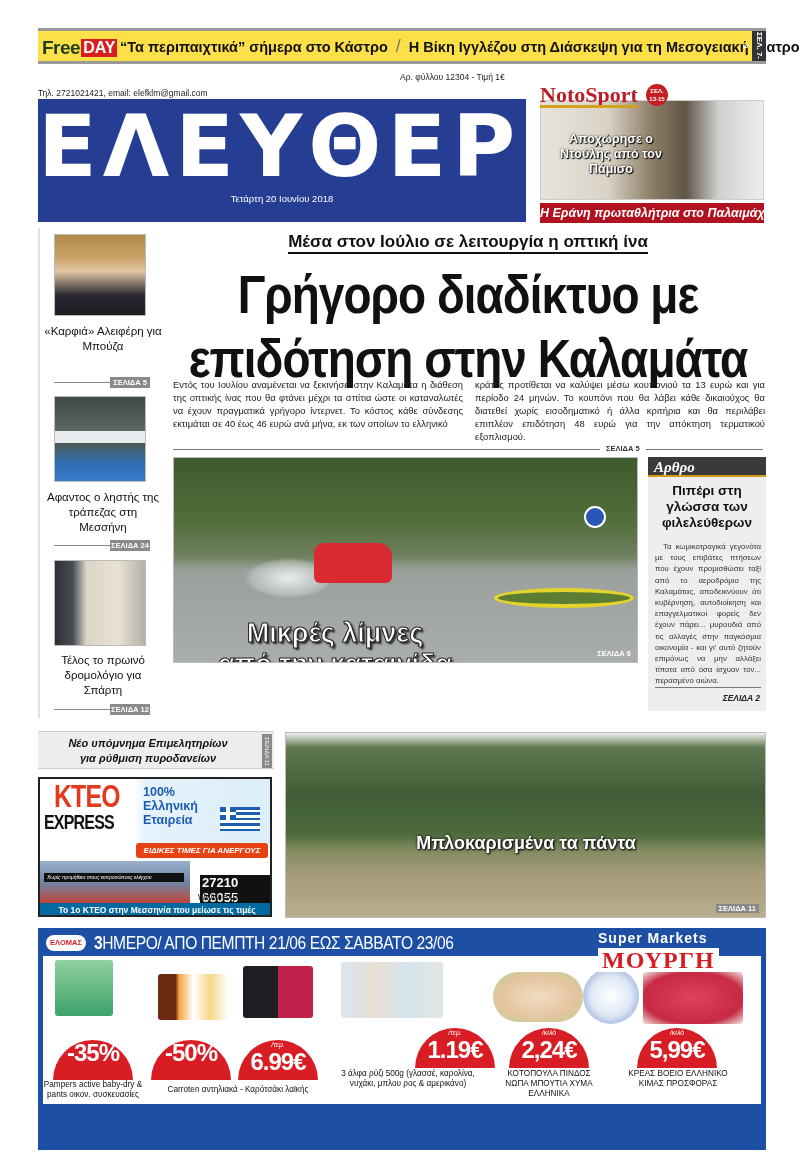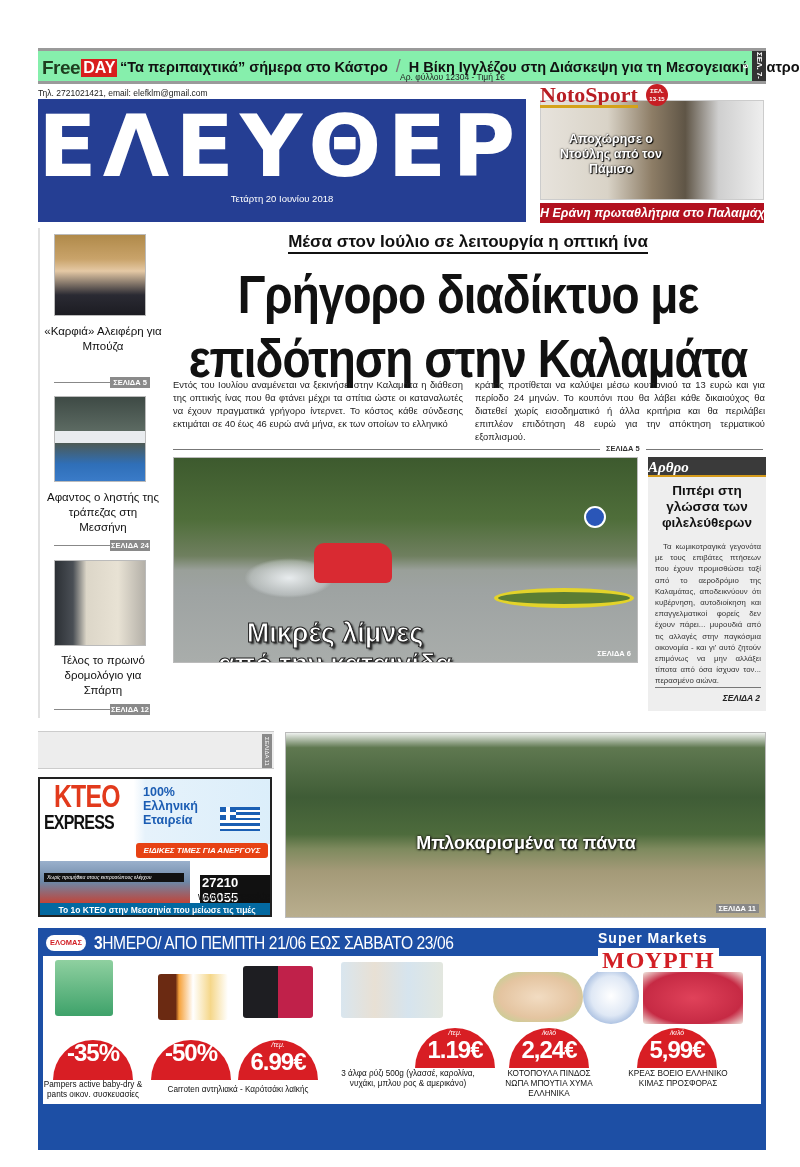--- a/index.html
+++ b/index.html
@@ -1,20 +1,20 @@
 <!DOCTYPE html>
 <html><head>
 <meta charset="utf-8">
 <style>
   * { box-sizing: border-box; margin: 0; padding: 0; }
   body { width: 800px; height: 1167px; background: #ffffff; font-family: "Liberation Sans", sans-serif; position: relative; overflow: hidden; color: #111; }
   .abs { position: absolute; }
 
   
-  .topstrip { left: 38px; top: 48px; width: 728px; height: 36px; border-top: 3px solid #9a9a9a; border-bottom: 3px solid #9a9a9a; background: #86efac; }
+  .topstrip { left: 38px; top: 28px; width: 728px; height: 36px; border-top: 3px solid #9a9a9a; border-bottom: 3px solid #9a9a9a; background: #fde047; }
   .freeday { left: 4px; top: 6px; height: 22px; display: flex; align-items: center; font-weight: bold; font-size: 19px; font-family: "Liberation Sans", sans-serif; }
   .freeday .free { color: #1f3d1f; letter-spacing: -0.5px; }
   .freeday .day { background: #d81e1e; color: #fff; padding: 0 2px; font-size: 16px; margin-left: 1px; }
   .strip-text { left: 82px; top: 5px; font-size: 14.5px; font-weight: bold; color: #111; white-space: nowrap; }
   .strip-text .slash { color: #777; font-weight: normal; margin: 0 8px; font-size: 18px; }
   .strip-page { right: 0; top: 0; width: 14px; height: 30px; background: #333; color: #fff; font-size: 8px; font-weight: bold; writing-mode: vertical-rl; text-align: center; line-height: 14px; }
 
   .contact { left: 38px; top: 88px; font-size: 8.5px; color: #222; }
   .issue { left: 400px; top: 72px; font-size: 8.5px; color: #222; white-space: nowrap; }
 
@@ -52,21 +52,21 @@
   .rain { left: 173px; top: 457px; width: 465px; height: 206px; background: linear-gradient(180deg,#3d5a2e 0%,#4f6e3a 30%,#6f7f5f 48%,#9aa09a 55%,#9ea3a2 65%,#a9adab 100%); border: 1px solid #bbb; overflow: hidden; }
   .rain-car { left: 140px; top: 85px; width: 78px; height: 40px; background: #d92a32; border-radius: 10px 14px 6px 6px; }
   .rain-splash { left: 70px; top: 100px; width: 90px; height: 40px; background: radial-gradient(ellipse at center,#e8ecee 0%,rgba(230,236,238,0.3) 60%,transparent 70%); }
   .rain-island { left: 320px; top: 130px; width: 140px; height: 20px; border: 4px solid #e3d32a; border-radius: 50%; background: #5b7d33; }
   .rain-sign { left: 410px; top: 48px; width: 22px; height: 22px; border-radius: 50%; background: #2a56b8; border: 2px solid #fff; }
   .rain-caption { left: 44px; top: 160px; color: #fff; font-weight: bold; font-size: 27px; line-height: 31px; text-align: center; -webkit-text-stroke: 1px #222; text-shadow: 2px 2px 2px #222; }
   .rain-page { right: 6px; bottom: 4px; color: #fff; font-size: 7.5px; font-weight: bold; }
 
   
   .opinion { left: 648px; top: 457px; width: 118px; height: 254px; background: #eeeeee; }
-  .op-head { left: 0; top: 0; width: 118px; height: 20px; background: #3a3a3a; color: #fff; font-family: "Liberation Serif", serif; font-style: italic; font-weight: bold; font-size: 15px; line-height: 20px; border-bottom: 2px solid #d49a1a; }
+  .op-head { left: 0; top: 0; width: 118px; height: 20px; background: #3a3a3a; color: #fff; font-family: "Liberation Serif", serif; font-style: italic; font-weight: bold; font-size: 15px; line-height: 20px; padding-left: 6px; border-bottom: 2px solid #d49a1a; }
   .op-title { left: 0; top: 26px; width: 118px; text-align: center; font-size: 13.5px; font-weight: bold; line-height: 16px; color: #111; }
   .op-body { left: 7px; top: 84px; width: 106px; font-size: 7.8px; line-height: 11.2px; color: #333; text-align: justify; text-indent: 8px; }
   .op-line { left: 7px; top: 230px; width: 106px; height: 1px; background: #777; }
   .op-page { right: 6px; top: 236px; font-size: 8.5px; font-weight: bold; font-style: italic; color: #222; }
 
   
   .notice { left: 38px; top: 731px; width: 236px; height: 38px; background: #ededed; border-top: 1px solid #ccc; border-bottom: 1px solid #ccc; }
   .notice-text { left: 0; top: 4px; width: 220px; text-align: center; font-size: 11px; font-weight: bold; font-style: italic; line-height: 15px; color: #111; }
   .notice-page { right: 2px; top: 2px; width: 10px; height: 34px; background: #8a8a8a; color: #fff; font-size: 6px; writing-mode: vertical-rl; text-align: center; line-height: 10px; }
 
@@ -175,20 +175,24 @@
 
 <div class="abs opinion">
   <div class="abs op-head">Αρθρο</div>
   <div class="abs op-title">Πιπέρι στη γλώσσα των φιλελεύθερων</div>
   <div class="abs op-body">Τα κωμικοτραγικά γεγονότα με τους επιβάτες πτήσεων που έχουν προμισθώσει ταξί από το αεροδρόμιο της Καλαμάτας, αποδεικνύουν ότι κυβέρνηση, αυτοδιοίκηση και επαγγελματικοί φορείς δεν έχουν πάρει... μυρουδιά από τις αλλαγές στην παγκόσμια οικονομία - και γι' αυτό ζητούν επιμόνως να μην αλλάξει τίποτα από όσα ίσχυαν τον... περασμένο αιώνα.</div>
   <div class="abs op-line"></div>
   <div class="abs op-page">ΣΕΛΙΔΑ 2</div>
 </div>
 
 <div class="abs notice">
+  <div class="abs notice-text">
+    <div>Νέο υπόμνημα Επιμελητηρίων</div>
+    <div>για ρύθμιση πυροδανείων</div>
+  </div>
   <div class="abs notice-page">ΣΕΛΙΔΑ 11</div>
 </div>
 
 <div class="abs kteo">
   <div class="abs kteo-top"></div>
   <div class="abs kteo-logo">KTEO</div>
   <div class="abs kteo-express">EXPRESS</div>
   <div class="abs kteo-slogan" style="width:90px;">100% Ελληνική Εταιρεία</div>
   <div class="abs kteo-flag"></div>
   <div class="abs kteo-flag-canton"></div>

